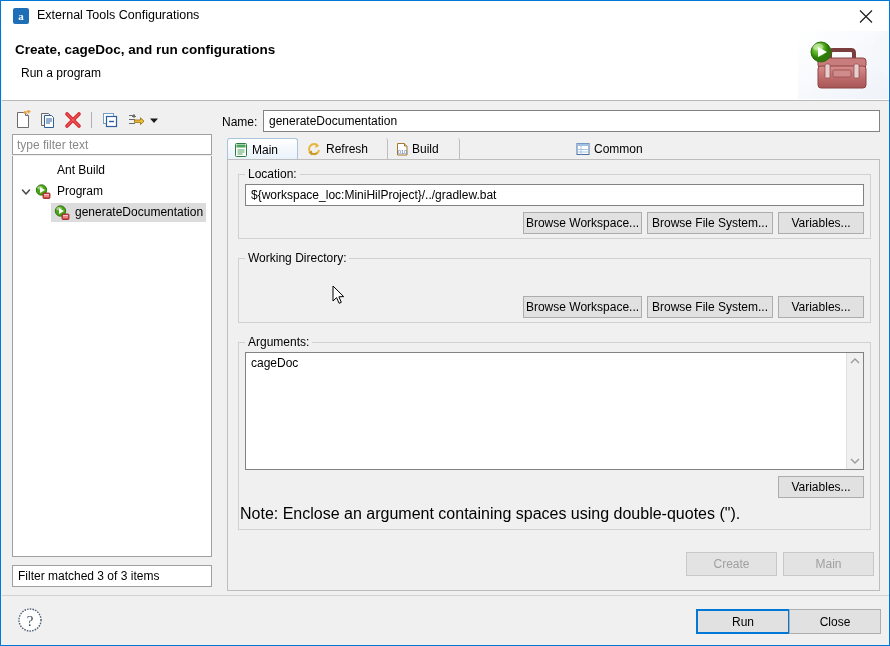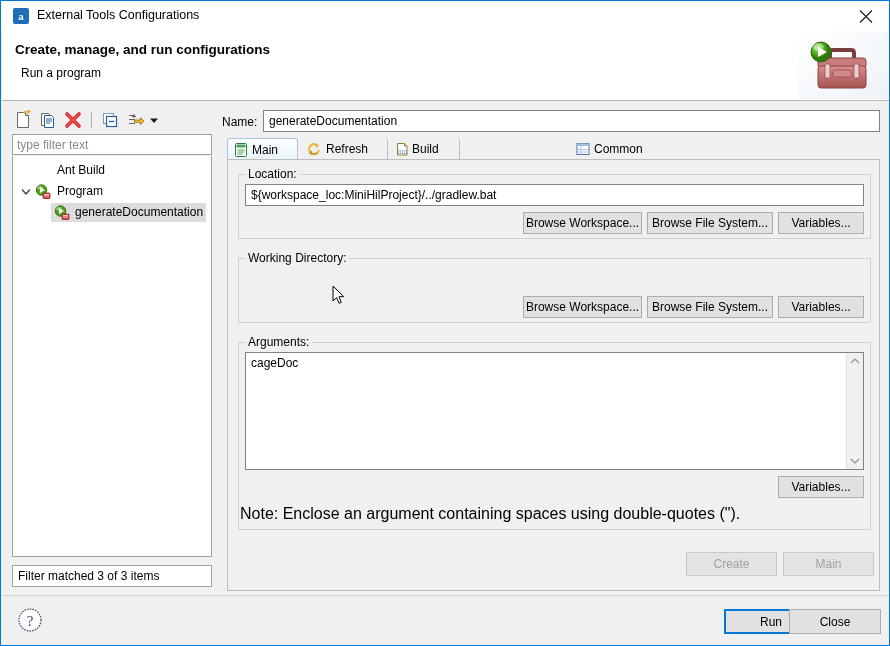--- a/index.html
+++ b/index.html
@@ -348,21 +348,21 @@
     <div class="titlebar-icon">a</div>
     <div class="titlebar-text">External Tools Configurations</div>
     <div class="close-btn">
       <svg width="14" height="13" viewBox="0 0 14 13">
         <path d="M1,0.5 L13,12.5 M13,0.5 L1,12.5" stroke="#1a1a1a" stroke-width="1.1" fill="none"></path>
       </svg>
     </div>
   </div>
 
   <div class="header">
-    <div class="header-title">Create, manage, and run configurations</div>
+    <div class="header-title">Create, cageDoc, and run configurations</div>
     <div class="header-sub">Run a program</div>
     <div class="header-graphic">
       <svg width="90" height="68" viewBox="0 0 90 68">
         <defs>
           <linearGradient id="bgSheen" x1="0" y1="0" x2="1" y2="1">
             <stop offset="0%" stop-color="#ffffff"></stop>
             <stop offset="100%" stop-color="#eef3f9"></stop>
           </linearGradient>
           <linearGradient id="boxGrad" x1="0" y1="0" x2="0" y2="1">
             <stop offset="0%" stop-color="#d98e8e"></stop>
@@ -592,21 +592,21 @@
 
   <div class="sep-line"></div>
 
   <div class="help-icon">
     <svg width="26" height="26" viewBox="0 0 26 26">
       <circle cx="13" cy="13" r="11" fill="#ffffff" stroke="#4a5a70" stroke-width="1.4" stroke-dasharray="1.5 1.2"></circle>
       <text x="13" y="18.5" text-anchor="middle" font-family="Liberation Serif, serif" font-size="15" fill="#3a4a60">?</text>
     </svg>
   </div>
 
-  <button class="btn default" style="left:723px; top:608px; width:94px; height:25px;">Run</button>
+  <button class="btn default" style="left:695px; top:608px; width:94px; height:25px;">Run</button>
   <button class="btn" style="left:788px; top:608px; width:92px; height:25px;">Close</button>
 
   <div class="cursor-arrow">
     <svg width="14" height="21" viewBox="0 0 14 21">
       <path d="M1,1 L1,16 L4.6,12.6 L7.1,18.3 L9.3,17.3 L6.9,11.8 L11.7,11.6 Z" fill="#ffffff" stroke="#000000" stroke-width="1" stroke-linejoin="round"></path>
     </svg>
   </div>
 
 </div>
 

